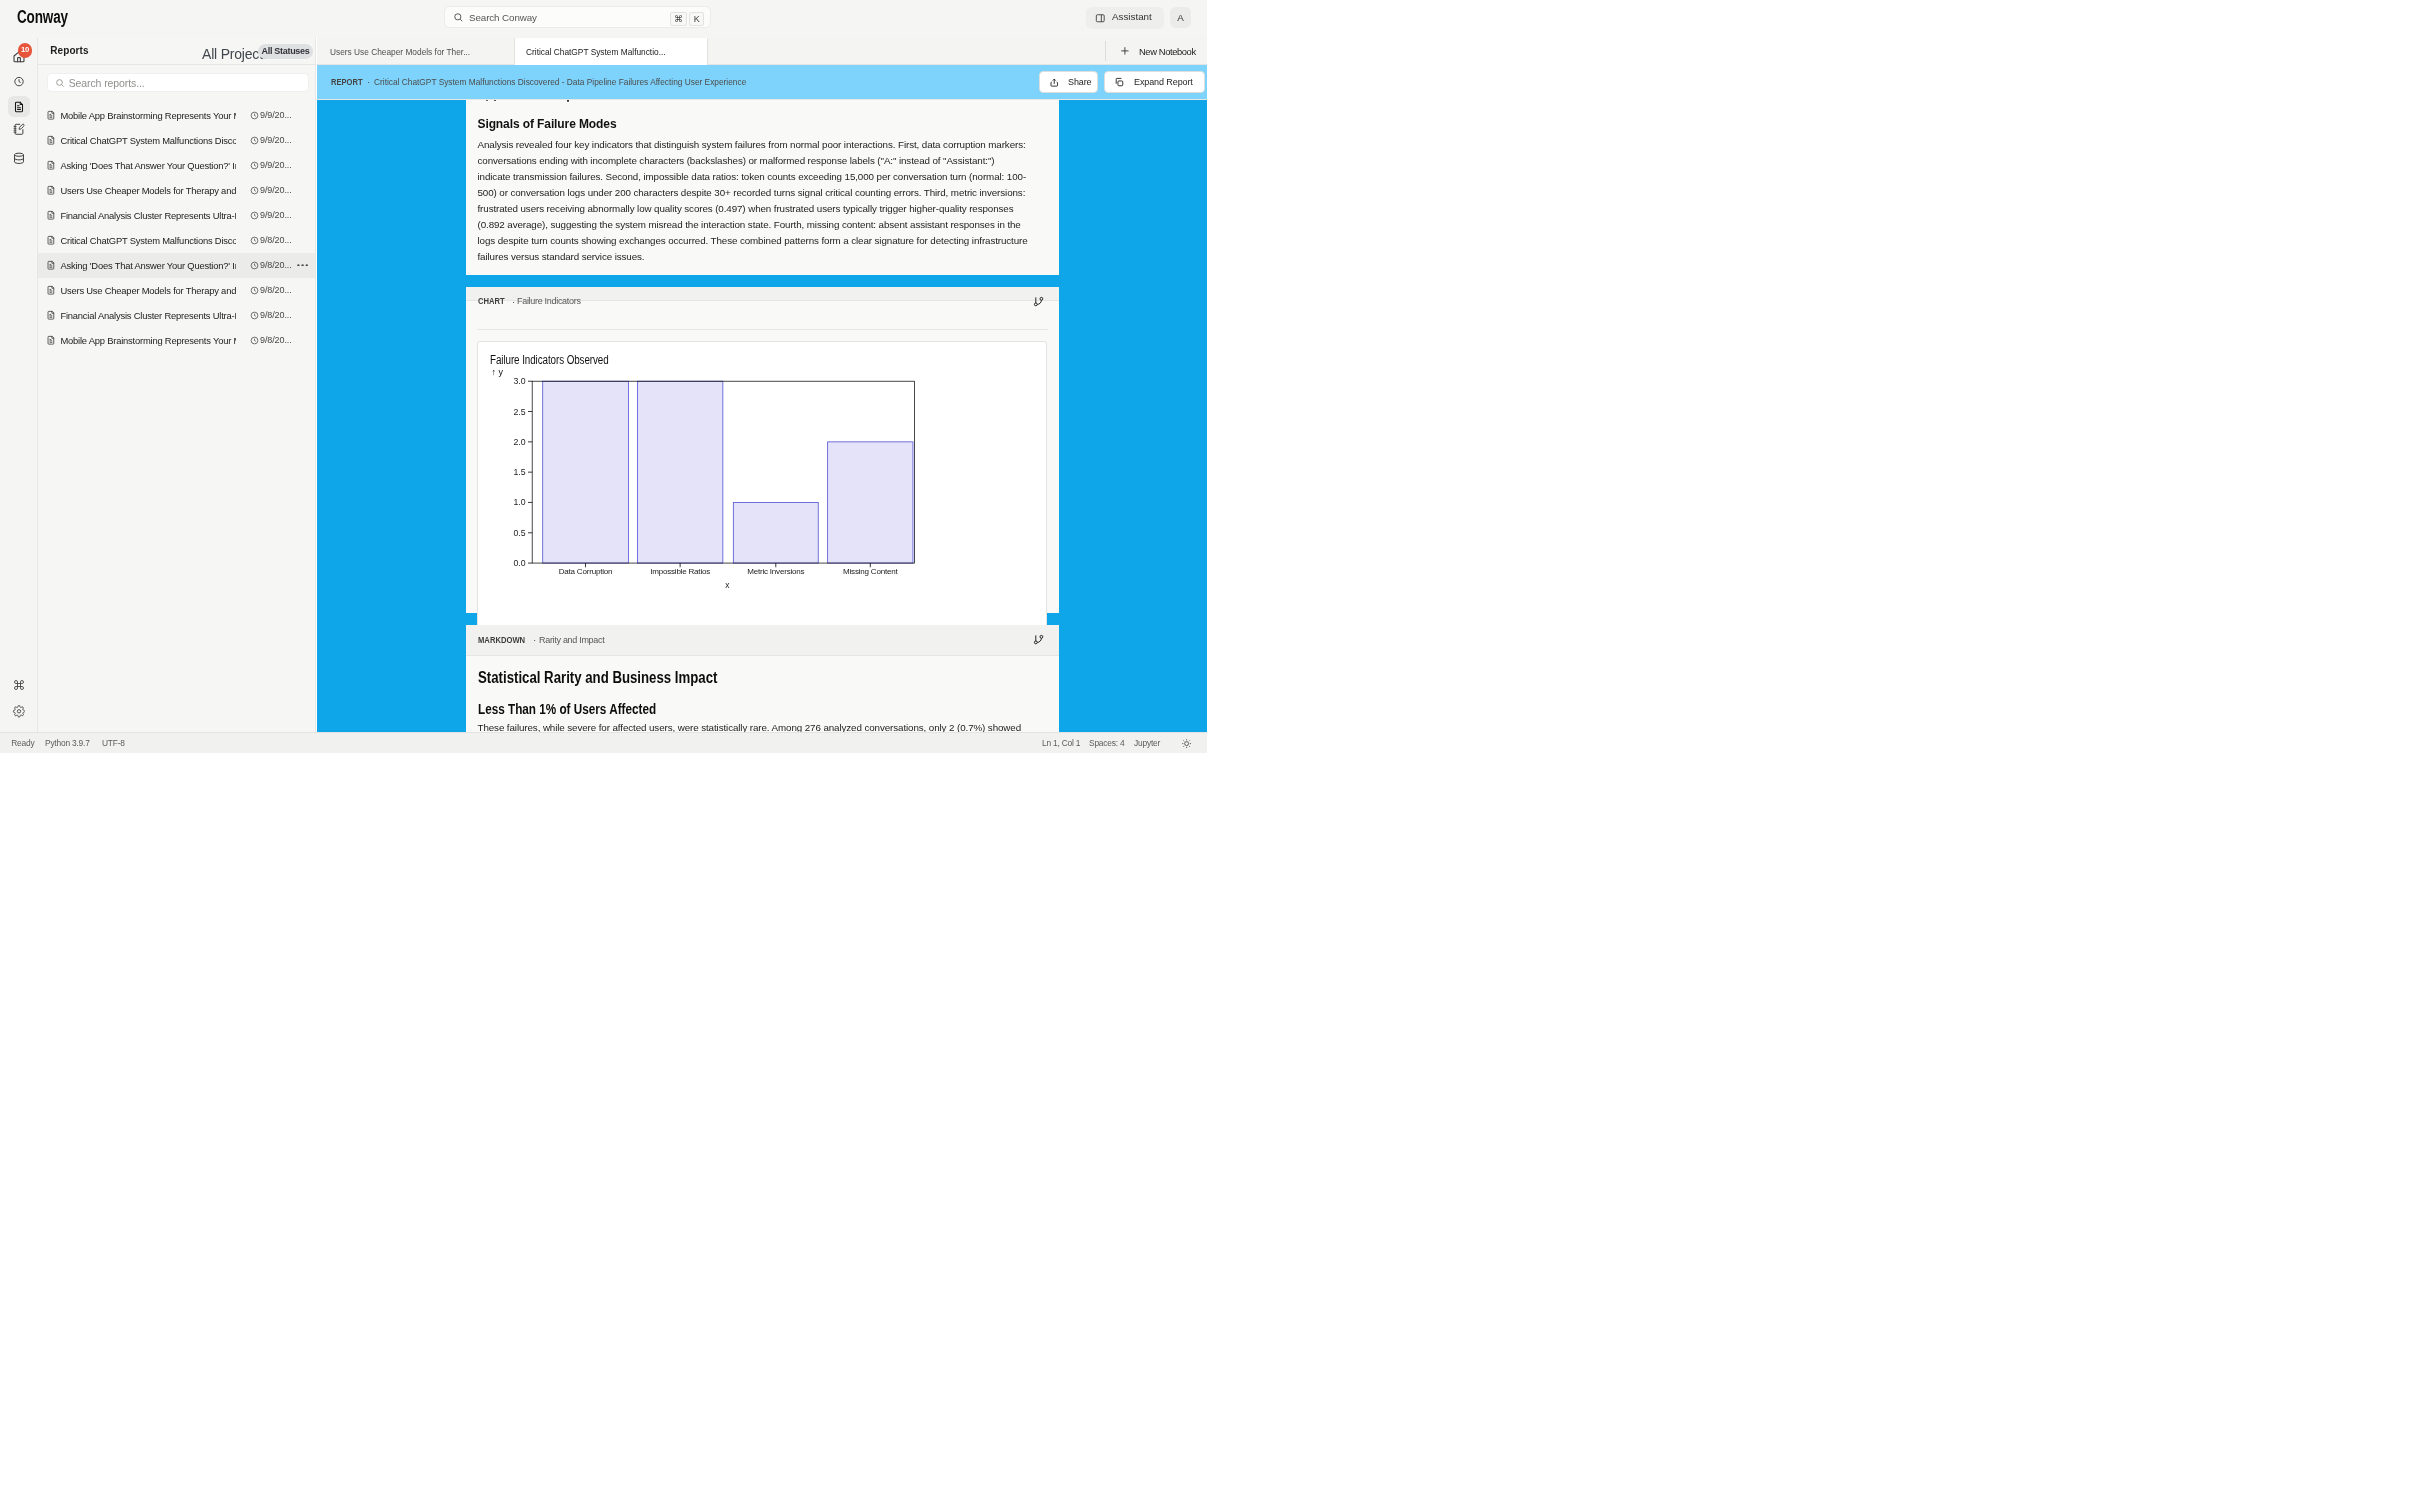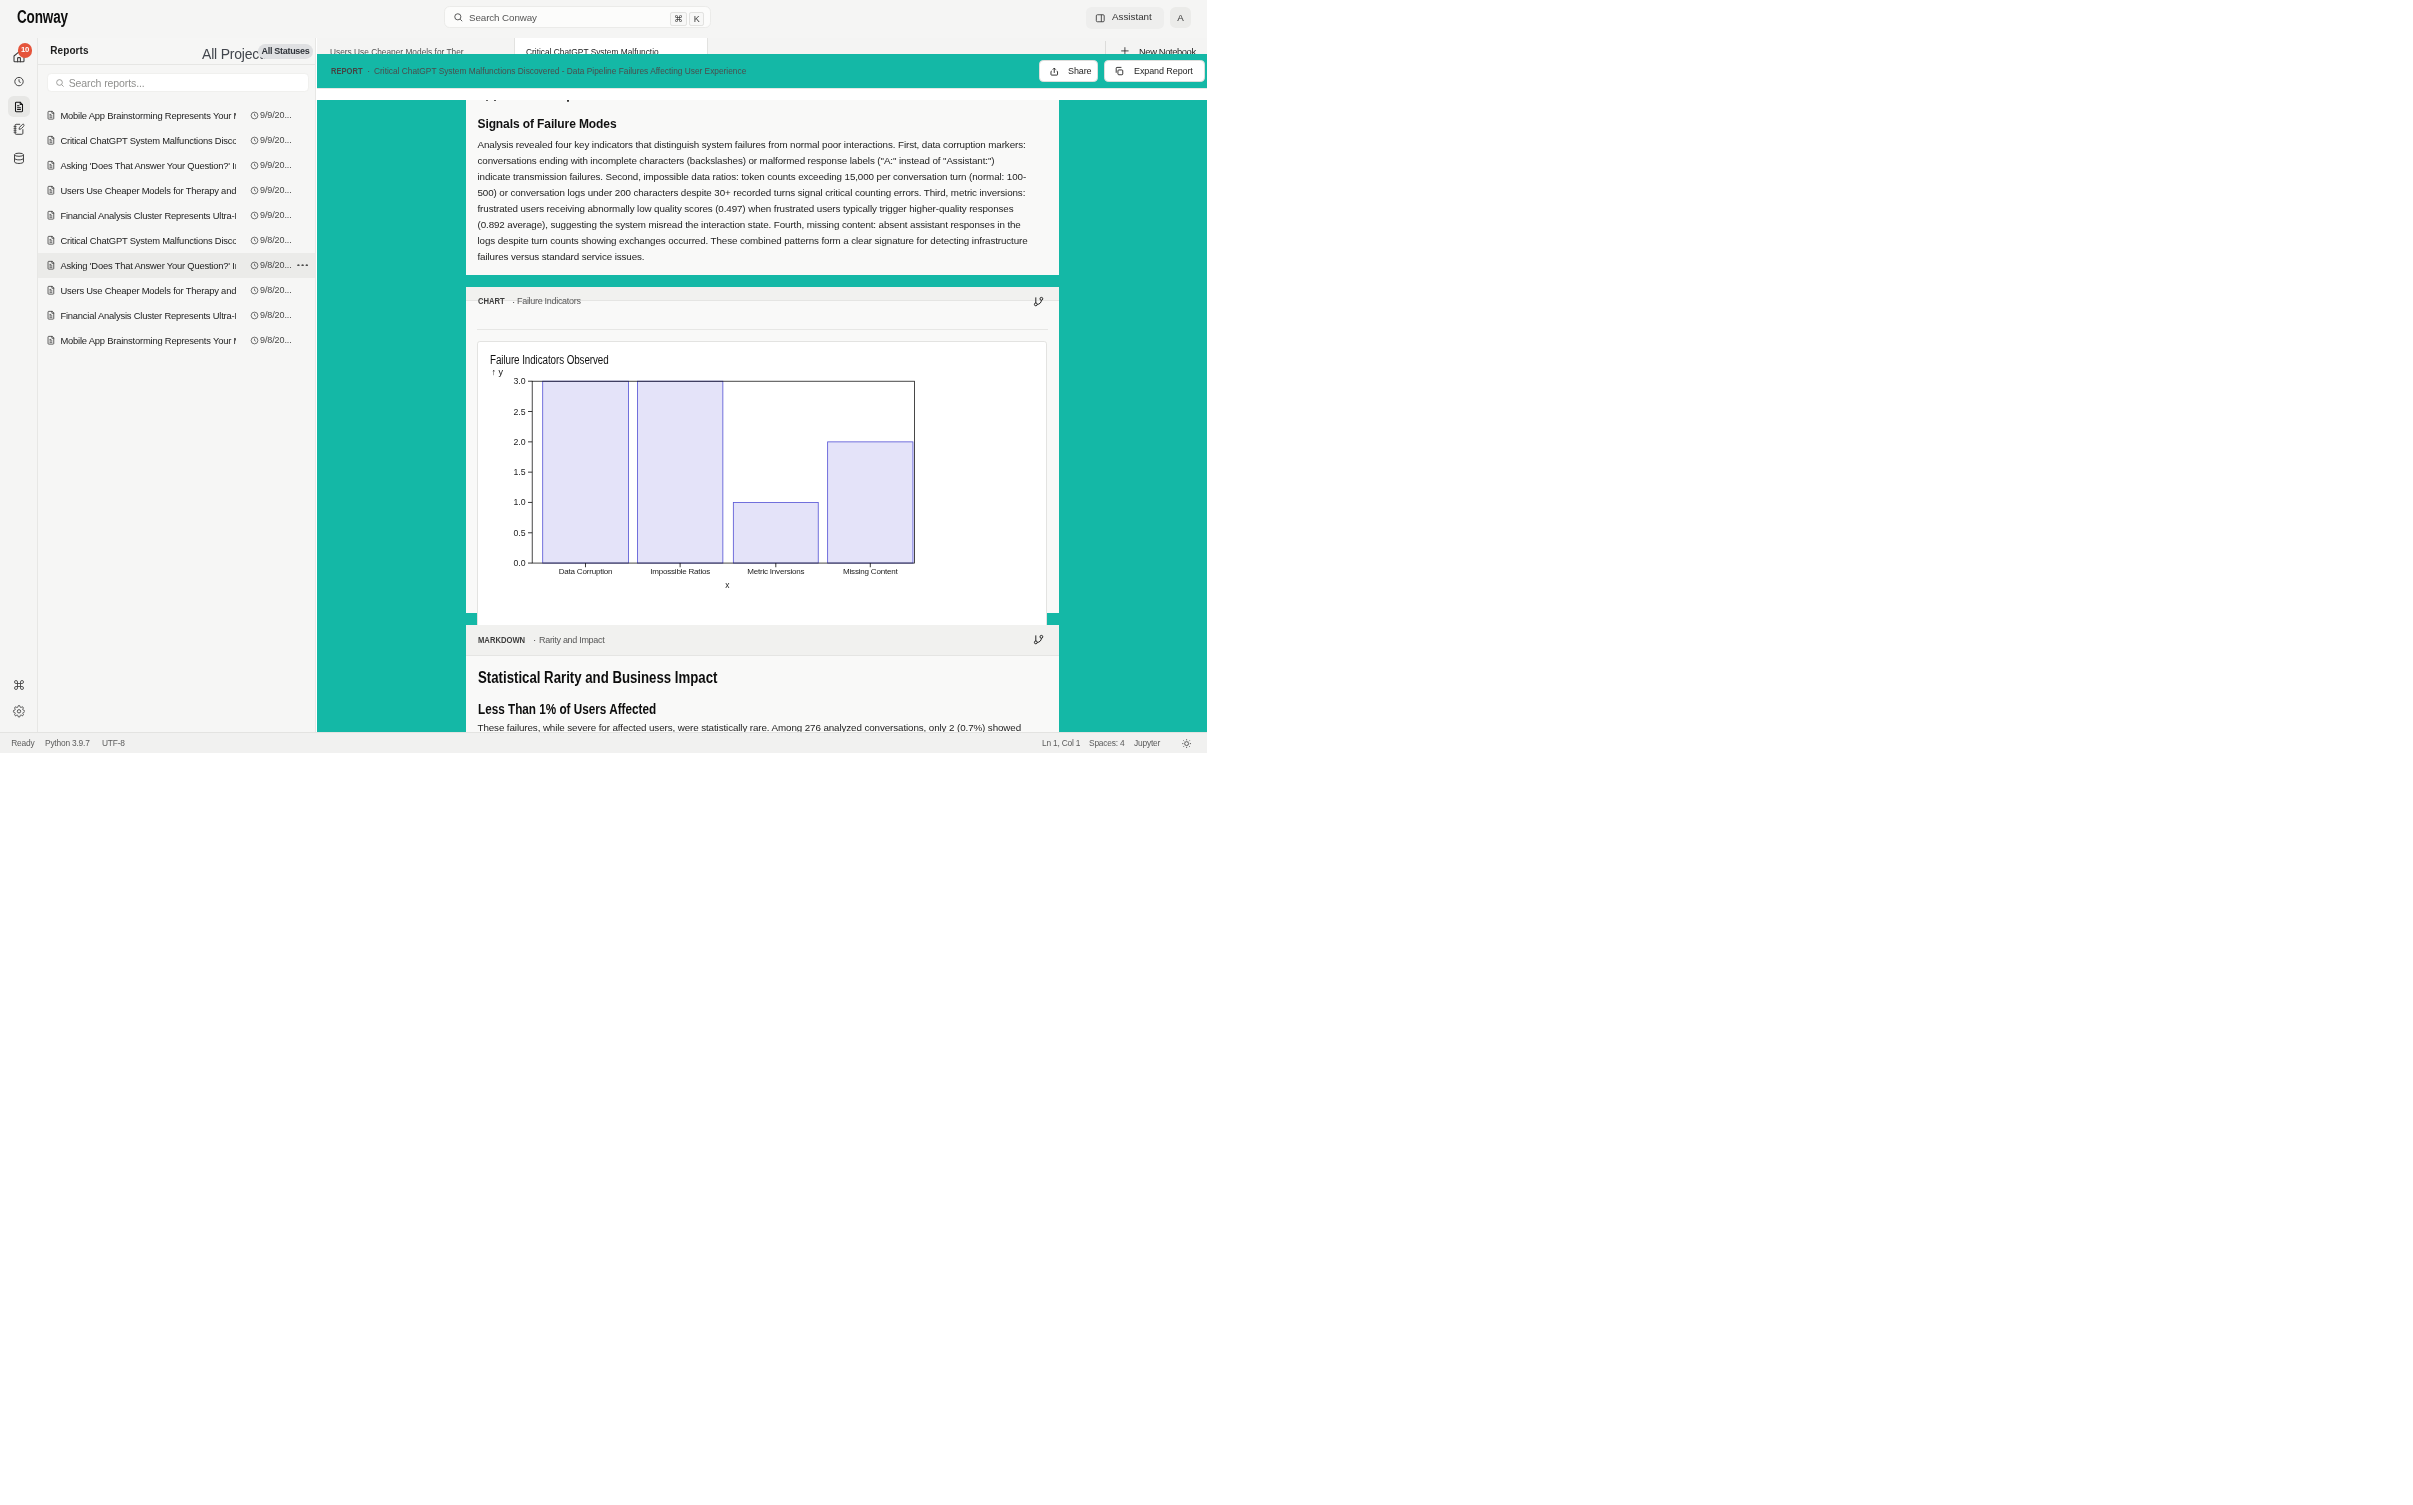--- a/index.html
+++ b/index.html
@@ -49,36 +49,36 @@
 .tabs { position:absolute; left:317px; top:38px; width:890px; height:26.6px; background:#f4f4f3; border-bottom:0.7px solid #e3e3e1; }
 .tab1 { position:absolute; left:0; top:0; width:197px; height:26.6px; }
 .tab1 span { position:absolute; left:12.6px; top:7.7px; font-size:9.8px; color:#4f4f4f; white-space:nowrap; transform:scaleX(0.85); transform-origin:left center; }
 .tab2 { position:absolute; left:197px; top:0; width:194px; height:27px; background:#fff; border-left:0.7px solid #e2e2e0; border-right:0.7px solid #e2e2e0; box-sizing:border-box; }
 .tab2 span { position:absolute; left:11.2px; top:7.7px; font-size:9.8px; color:#1a1a1a; white-space:nowrap; transform:scaleX(0.85); transform-origin:left center; }
 .tdivide { position:absolute; left:788px; top:3.1px; width:0.7px; height:19.6px; background:#dcdcda; }
 .newnb { position:absolute; left:803px; top:0; height:26.6px; }
 .newnb svg { position:absolute; left:0; top:8.4px; }
 .newnb span { position:absolute; left:19px; top:7.7px; font-size:9.4px; color:#222; letter-spacing:-0.4px; white-space:nowrap; }
 
-.rstrip { position:absolute; left:317px; top:54px; width:890px; height:35px; background:#14b8a6; border-bottom:0.7px solid #e7e7e5; }
+.rstrip { position:absolute; left:317px; top:65px; width:890px; height:35px; background:#7dd3fc; border-bottom:0.7px solid #e7e7e5; }
 .rstrip .lbl { position:absolute; left:13.6px; top:12px; font-size:8.7px; font-weight:700; color:#454545; transform:scaleX(0.87); transform-origin:left center; }
 .rstrip .dot { position:absolute; left:50px; top:11.2px; font-size:9.8px; color:#4c4c4c; }
 .rstrip .rtitle { position:absolute; left:57px; top:11.2px; font-size:9.8px; color:#4c4c4c; white-space:nowrap; transform:scaleX(0.85); transform-origin:left center; }
 .btn { position:absolute; top:6.3px; height:21.4px; background:#fff; border:0.7px solid #dededc; border-radius:4.2px; }
 .btn .t { position:absolute; top:4.5px; font-size:9px; color:#1f1f1f; letter-spacing:-0.1px; white-space:nowrap; }
 .btn svg { position:absolute; }
 .btn.share { left:722px; width:59px; }
 .btn.share .t { left:28px; }
 .btn.share svg { left:9px; top:4.9px; }
 .btn.expand { left:787px; width:101px;padding-left:36px; }
 .btn.expand .t { left:29px; }
 .btn.expand svg { left:9px; top:5.2px; }
 
 
-.canvas { position:absolute; left:317px; top:100px; width:890px; height:632px; background:#14b8a6; overflow:hidden;padding-left:48px; }
+.canvas { position:absolute; left:317px; top:100px; width:890px; height:632px; background:#0ea5e9; overflow:hidden;padding-left:48px; }
 .cell { position:absolute; left:149px; width:593px; background:#f9f9f8; }
 .strip { position:absolute; left:0; top:0; width:100%; background:#f1f1ef; border-bottom:0.7px solid #e5e5e3; }
 .strip .lbl { position:absolute; left:11.8px; font-size:8.7px; font-weight:700; color:#3d3d3d; transform:scaleX(0.88); transform-origin:left center; }
 .strip .dot { position:absolute; font-size:9.8px; color:#4c4c4c; }
 .strip .sub { position:absolute; font-size:9px; color:#585858; letter-spacing:-0.3px; white-space:nowrap; }
 .strip svg.branch { position:absolute; left:567px; }
 
 .cell1 { top:0; height:175px; }
 .h3 { position:absolute; left:11.5px; top:18px; font-size:12px; font-weight:700; color:#111; letter-spacing:-0.1px; line-height:1; }
 .para { position:absolute; left:11.5px; width:570px; font-size:9.8px; line-height:16px; letter-spacing:-0.1px; color:#1d1d1d; }

